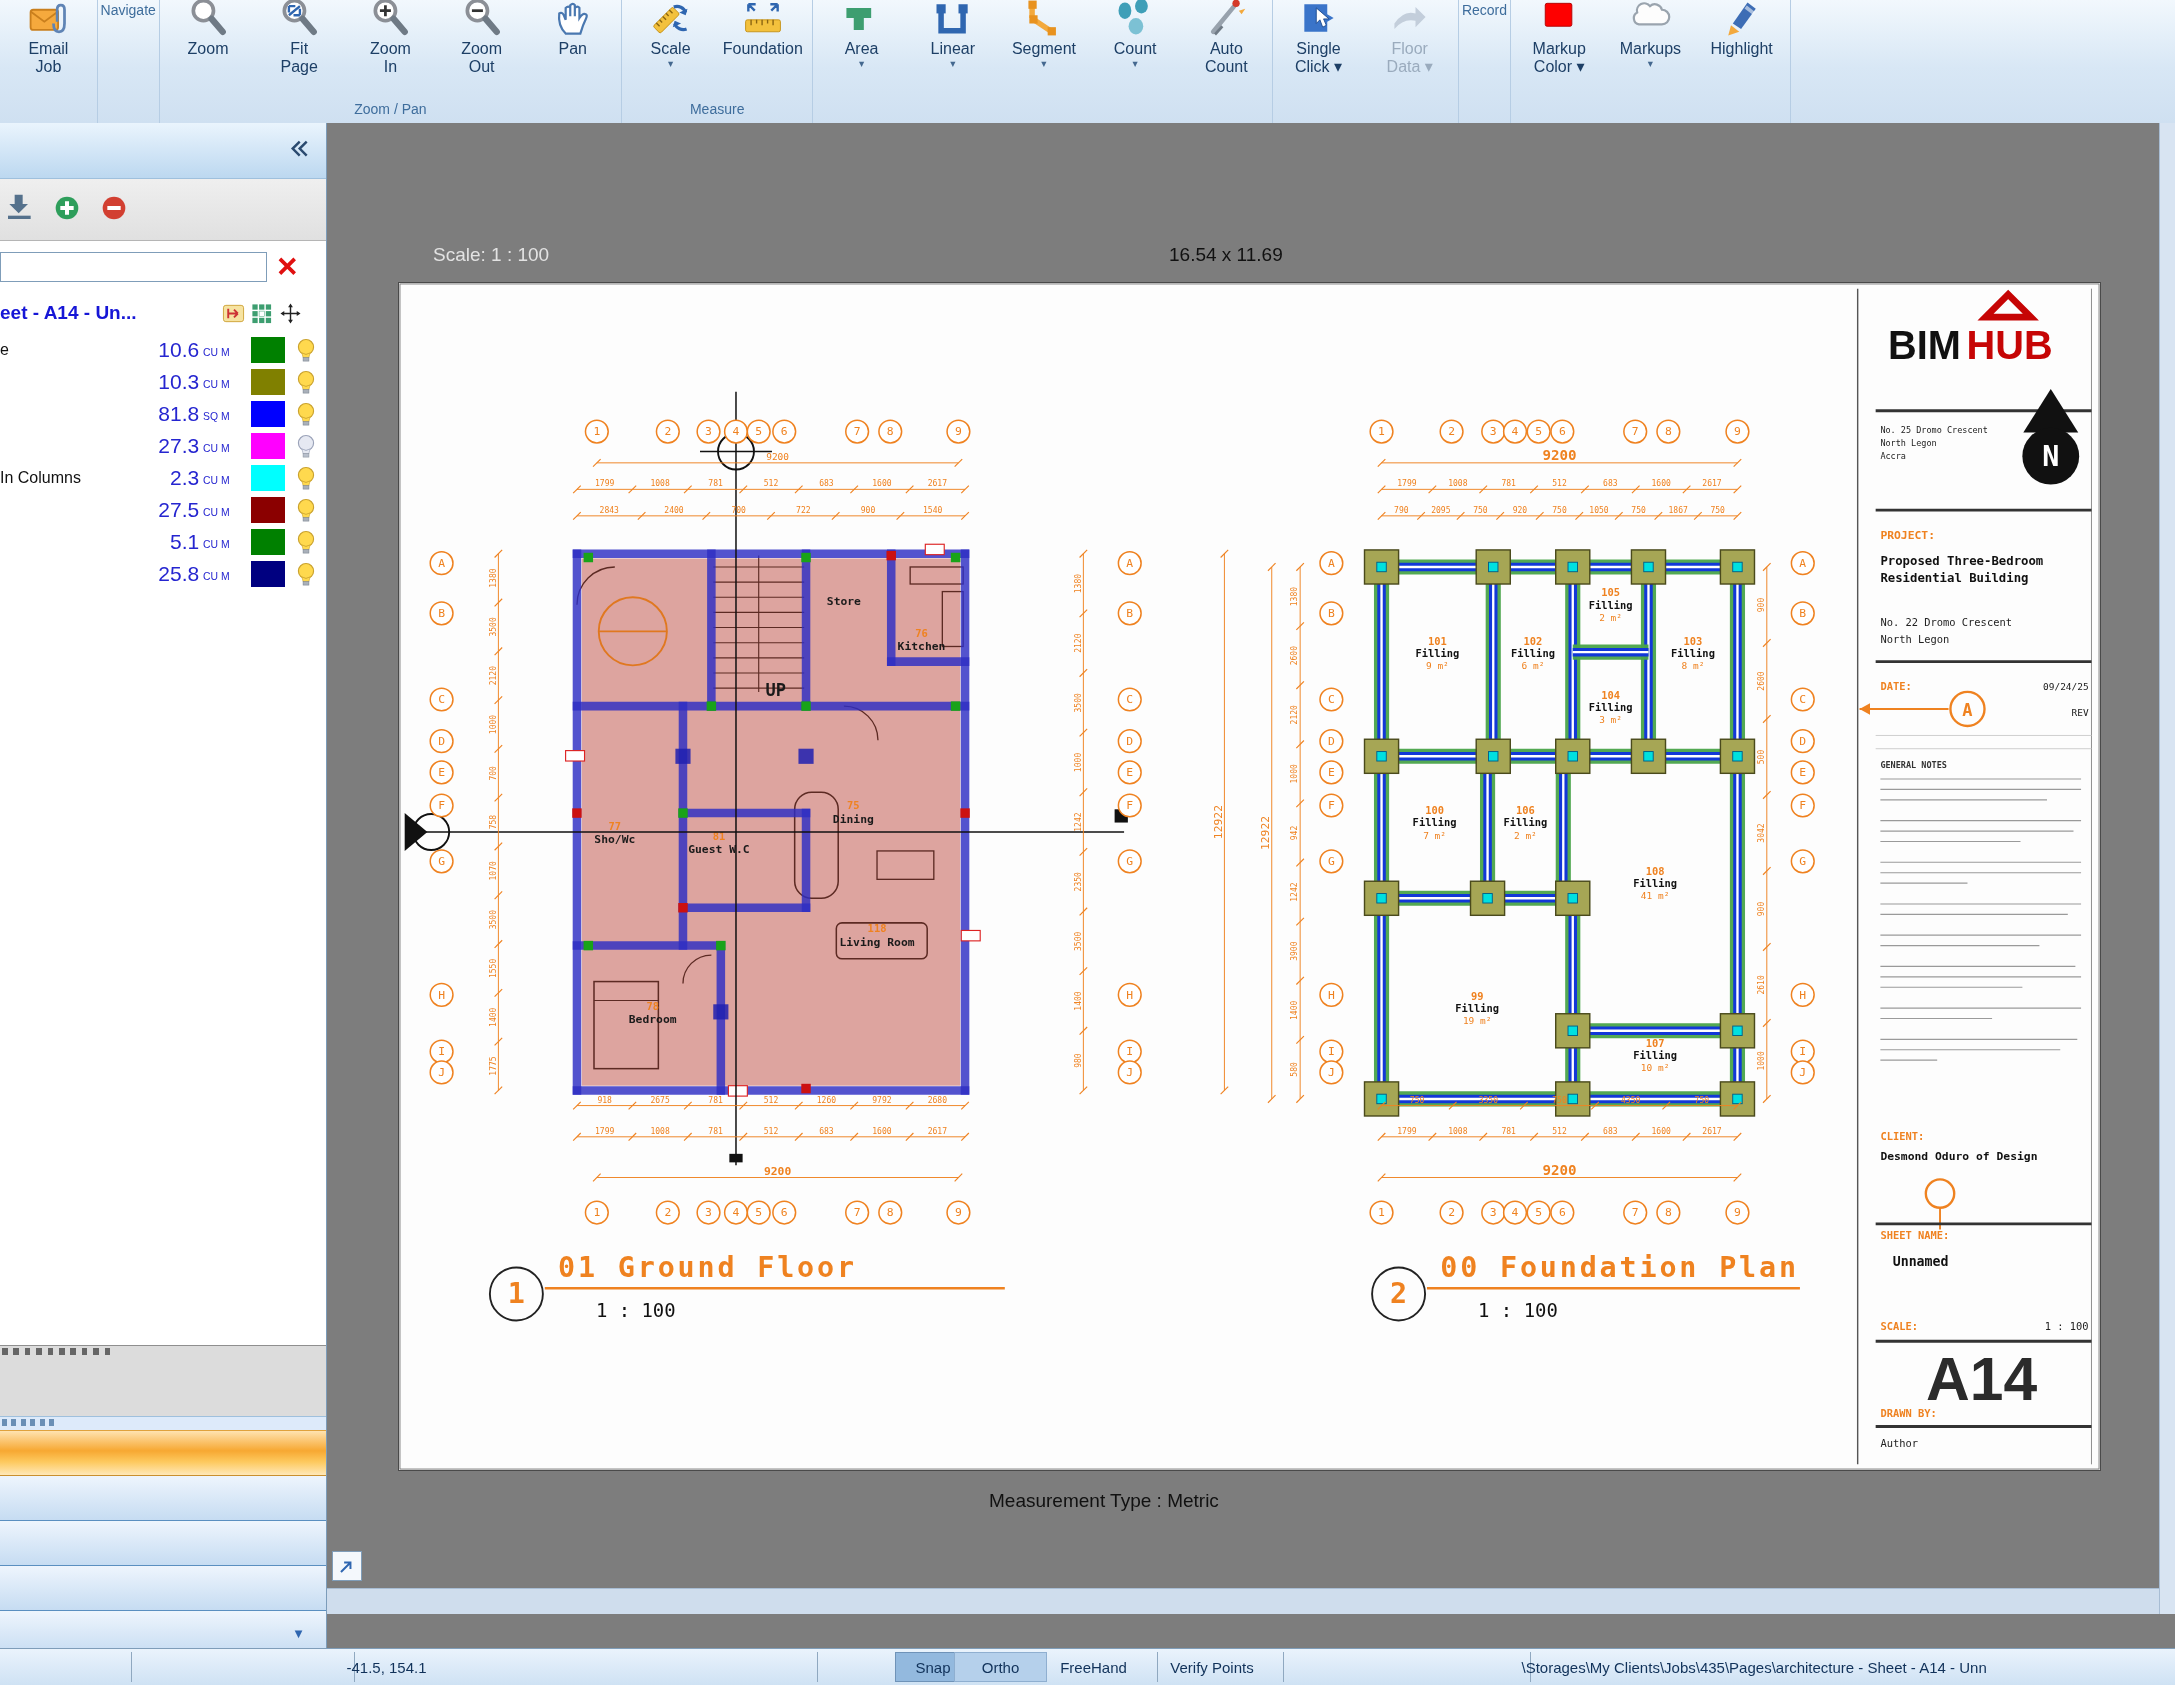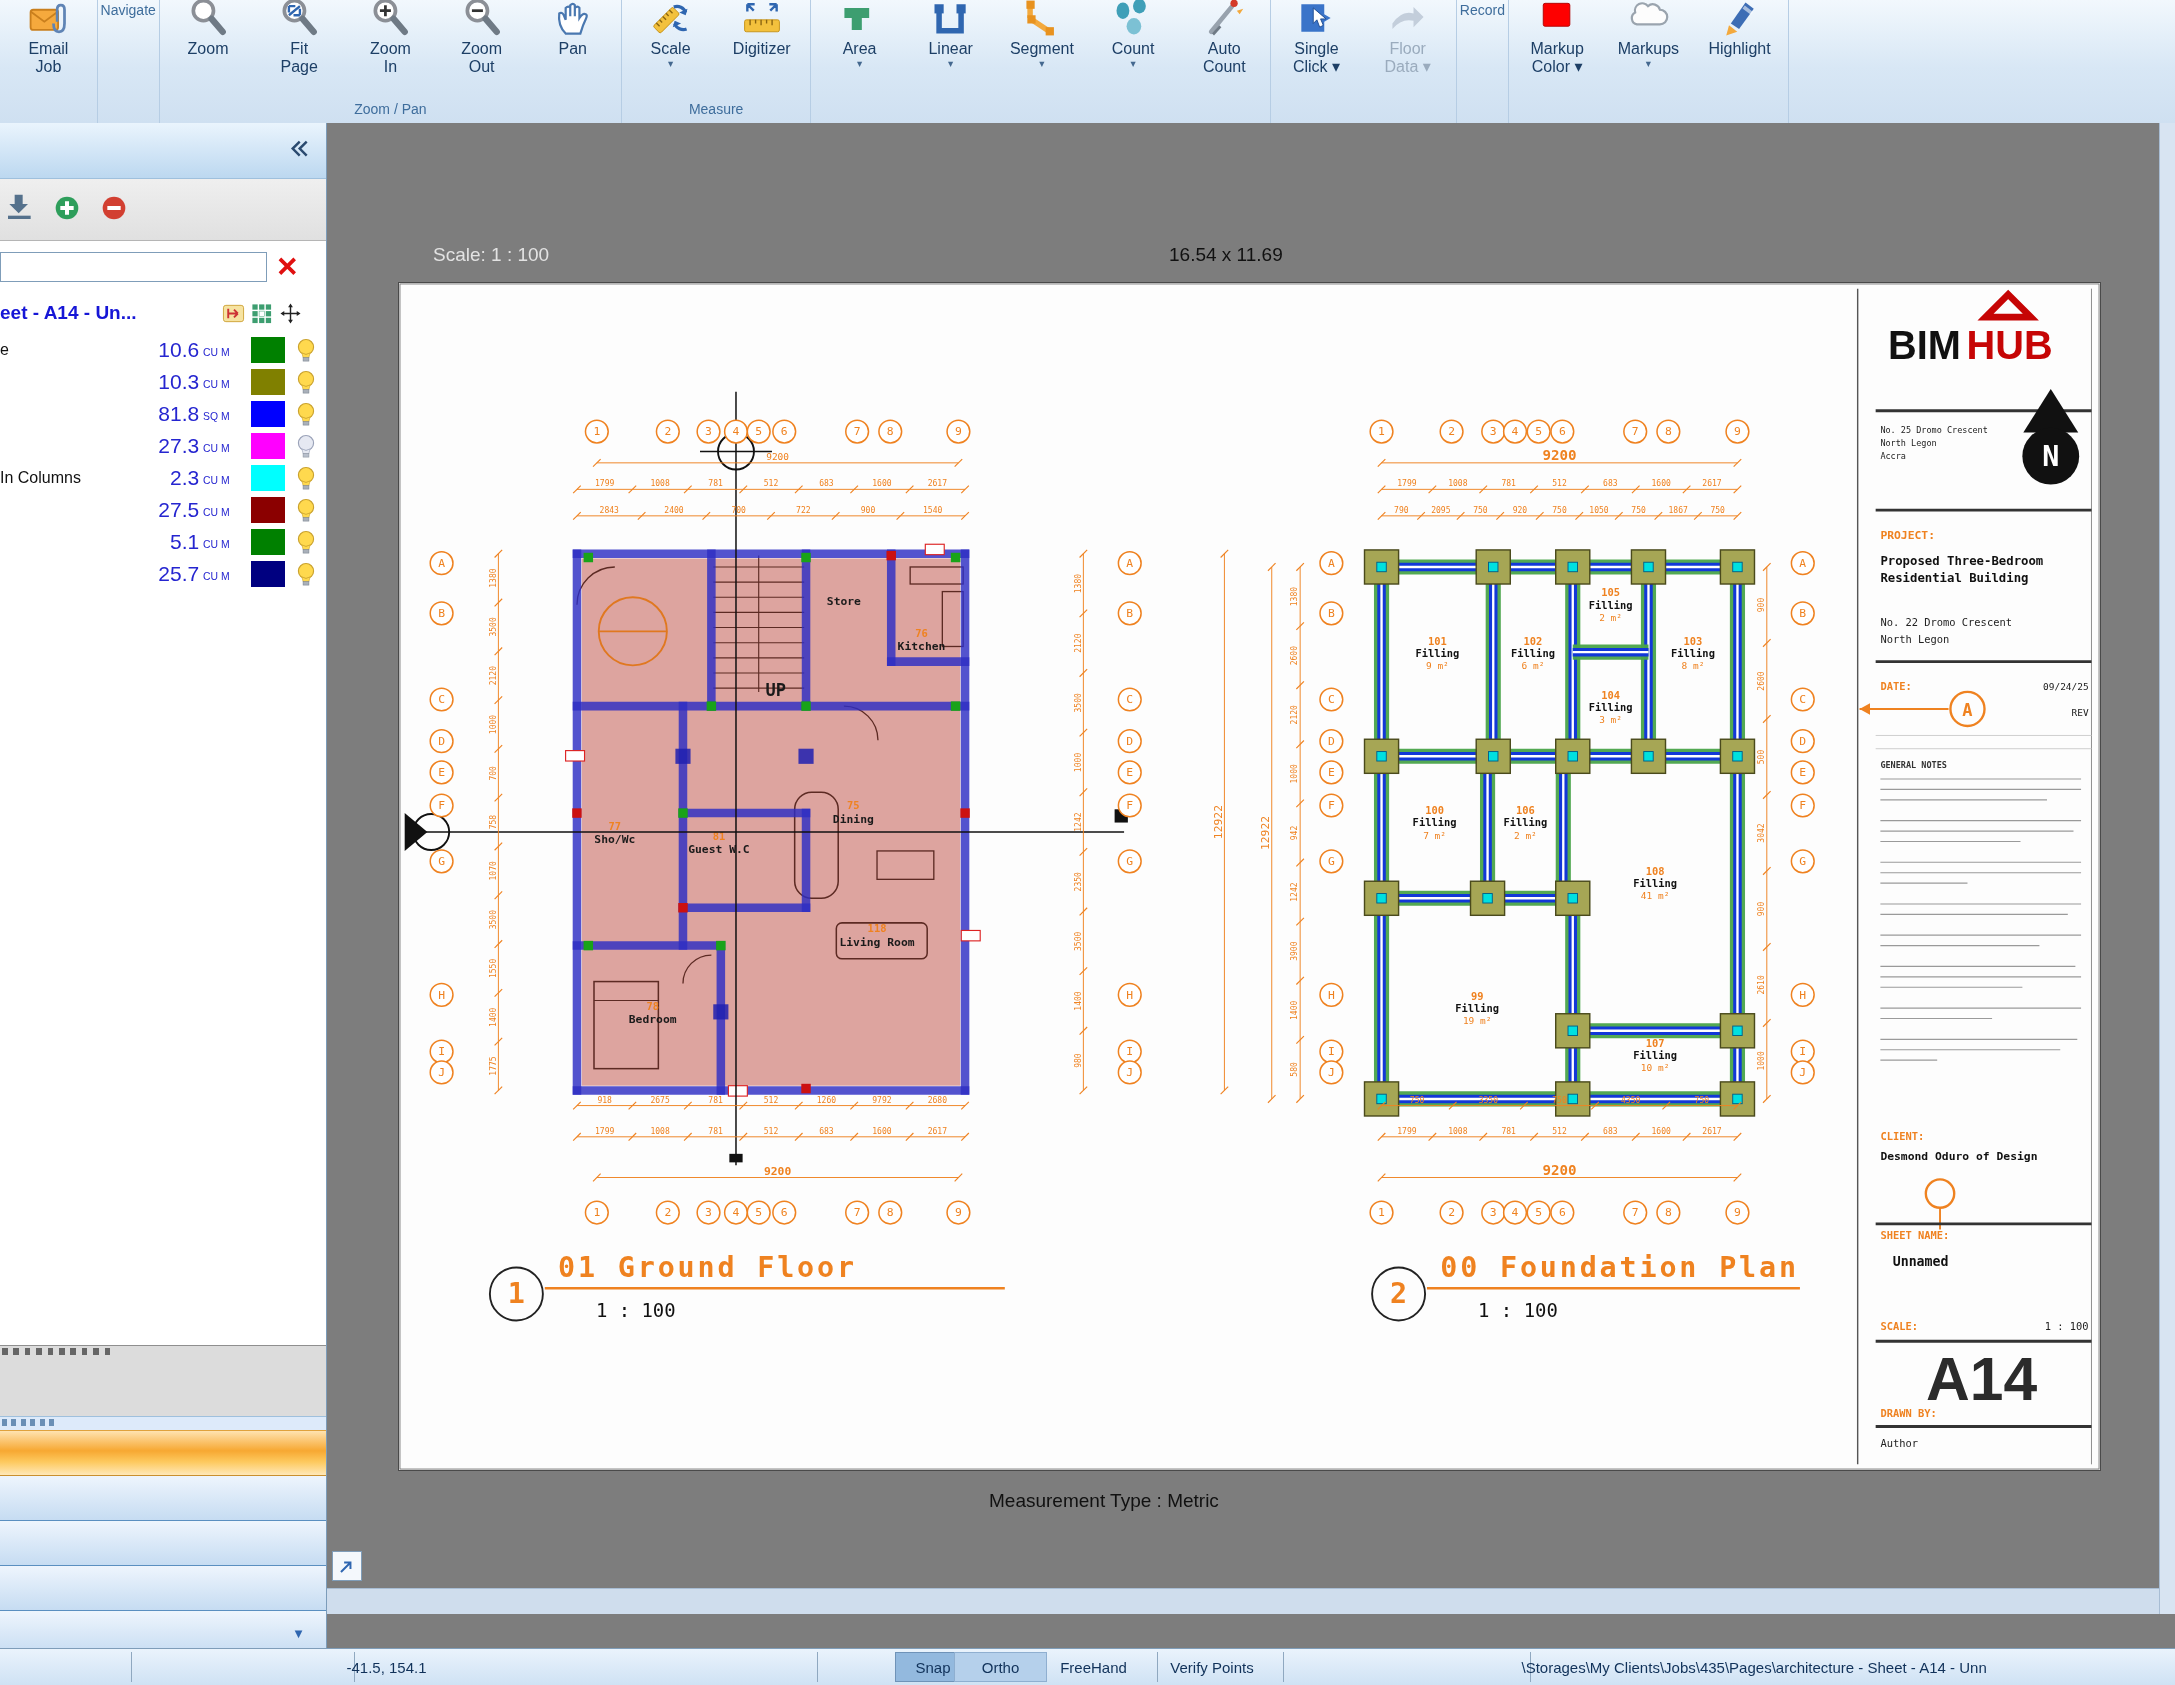--- a/index.html
+++ b/index.html
@@ -173,21 +173,21 @@
               <div class="darrow">▾</div>
             </div>
           </div>
           <div class="rbtn">
             <div class="ricon"><svg viewBox="0 0 48 48">
                 <path d="M8 9 l7 7 M8 9 h8 M8 9 v8 M40 9 l-7 7 M40 9 h-8 M40 9 v8" stroke="#2f66b0" stroke-width="2.6" fill="none"></path>
                 <rect x="5" y="26" width="38" height="13" rx="2" fill="#f3c13d" stroke="#c49016"></rect>
                 <path d="M11 26 v6 M17 26 v4 M23 26 v6 M29 26 v4 M35 26 v6" stroke="#8a6410" stroke-width="1.5"></path>
               </svg></div>
             <div class="rlabel">
-              <div>Digitizer</div>
+              <div>Foundation</div>
             </div>
           </div>
         </div>
         <div class="rgname">Measure</div>
       </div>
       <div class="rgroup">
         <div class="rbuttons">
           <div class="rbtn">
             <div class="ricon"><svg viewBox="0 0 48 48">
                 <path d="M7 13 h27 v11 h-8 v13 h-11 v-13 h-8 z" fill="#3d9e70"></path>
@@ -431,21 +431,21 @@
         <div class="tunit">CU M</div>
         <div class="chip" style="background: rgb(0, 128, 0);"></div>
         <div class="bulb"><svg viewBox="0 0 48 48">
             <circle cx="24" cy="19" r="13" fill="#ffd94e" stroke="#caa22e" stroke-width="2"></circle>
             <path d="M17 29 q7 5 14 0 l-2 8 h-10 z" fill="#ffd94e" stroke="#caa22e"></path>
             <rect x="19" y="37" width="10" height="6" fill="#a9b0ba" stroke="#7c8590"></rect>
           </svg></div>
       </div>
       <div class="trow">
         <div class="tlabel"></div>
-        <div class="tval">25.7</div>
+        <div class="tval">25.8</div>
         <div class="tunit">CU M</div>
         <div class="chip" style="background: rgb(0, 0, 128);"></div>
         <div class="bulb"><svg viewBox="0 0 48 48">
             <circle cx="24" cy="19" r="13" fill="#ffd94e" stroke="#caa22e" stroke-width="2"></circle>
             <path d="M17 29 q7 5 14 0 l-2 8 h-10 z" fill="#ffd94e" stroke="#caa22e"></path>
             <rect x="19" y="37" width="10" height="6" fill="#a9b0ba" stroke="#7c8590"></rect>
           </svg></div>
       </div>
     </div>
   <div id="sb-fill"></div>

